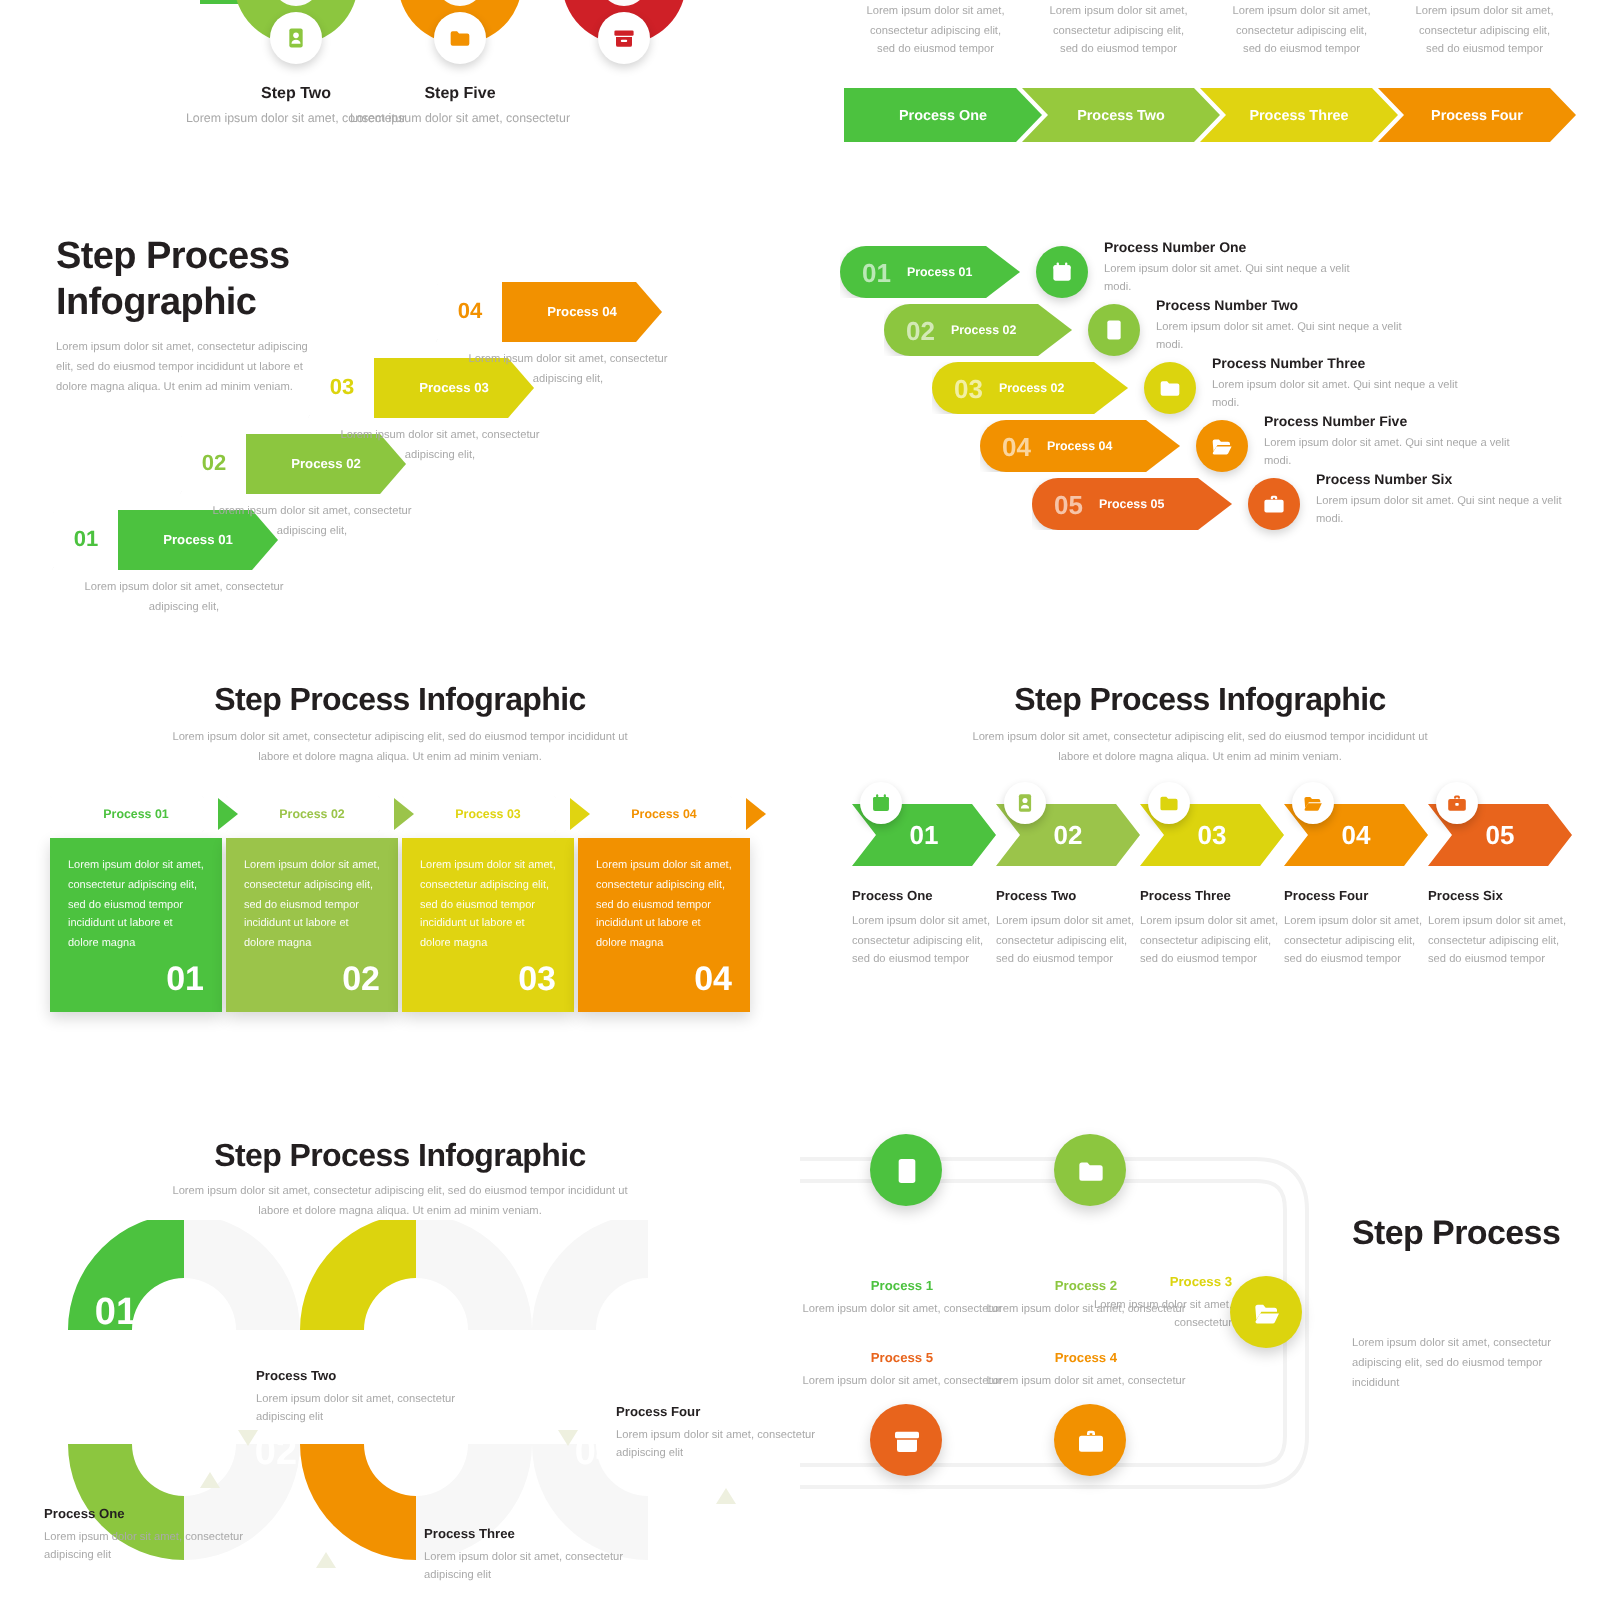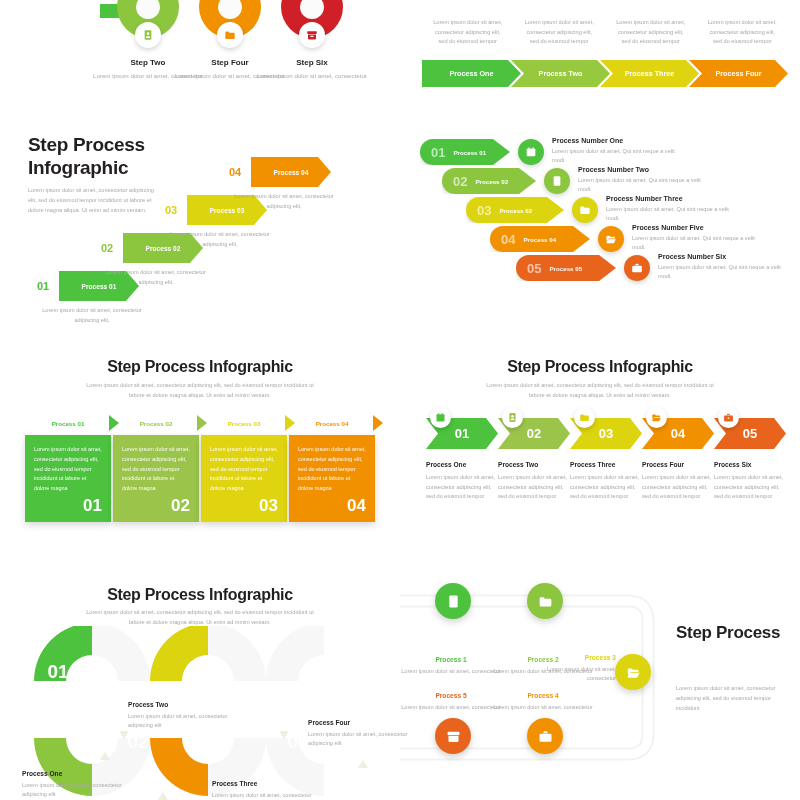--- a/index.html
+++ b/index.html
@@ -2,21 +2,21 @@
 <html><head>
 <meta charset="utf-8">
 <style>
   * { box-sizing: border-box; margin: 0; padding: 0; }
   html, body {
     width: 800px; height: 800px;
     background: #ffffff;
     font-family: "Liberation Sans", sans-serif;
     overflow: hidden;
   }
-  .page { position: relative; width: 800px; height: 600px; margin-top: 16px; }
+  .page { position: relative; width: 800px; height: 600px; }
   .panel { position: absolute; }
 
   .h-title {
     font-weight: bold;
     color: #231f20;
     letter-spacing: -0.3px;
   }
   .lorem { color: #a9a9a9; font-weight: 400; }
 
   
@@ -210,41 +210,37 @@
             <div class="inner"></div>
           </div>
           <div class="ca-badge">
             <span class="ico">
               <svg width="12" height="12" viewBox="0 0 18 18" fill="#f29100">
                 <path d="M2 5.4a1.5 1.5 0 0 1 1.5-1.5h3.3l1.5 1.7h6.2A1.5 1.5 0 0 1 16 7.1v6.3a1.5 1.5 0 0 1-1.5 1.5h-11A1.5 1.5 0 0 1 2 13.4z"></path>
               </svg>
             </span>
           </div>
           <div class="ca-label">
-            <div class="t">Step Four</div>
+            <div class="t">Step Five</div>
             <div class="d lorem">Lorem ipsum dolor sit amet, consectetur</div>
           </div>
         </div>
         <div class="ca-group" style="left: 281px;">
           <div class="ca-ring" style="color:#cf2027">
             <div class="outer" style="background:#cf2027"></div>
             <div class="inner"></div>
           </div>
           <div class="ca-badge">
             <span class="ico">
               <svg width="12" height="12" viewBox="0 0 18 18" fill="#cf2027">
                 <rect x="1.8" y="3.4" width="14.4" height="4" rx="1"></rect>
                 <path d="M3 8.3h12v5.9a1.4 1.4 0 0 1-1.4 1.4H4.4A1.4 1.4 0 0 1 3 14.2z"></path>
                 <rect x="6.6" y="10.3" width="4.8" height="1.7" rx=".8" fill="#fff"></rect>
               </svg>
             </span>
-          </div>
-          <div class="ca-label">
-            <div class="t">Step Six</div>
-            <div class="d lorem">Lorem ipsum dolor sit amet, consectetur</div>
           </div>
         </div>
       </div>
   </div>
 
   <div class="panel" id="panelB">
     <div class="pb-cols" id="panelB-cols">
         <div class="pb-col">
           <div class="d lorem">Lorem ipsum dolor sit amet, consectetur adipiscing elit, sed do eiusmod tempor</div>
         </div>

